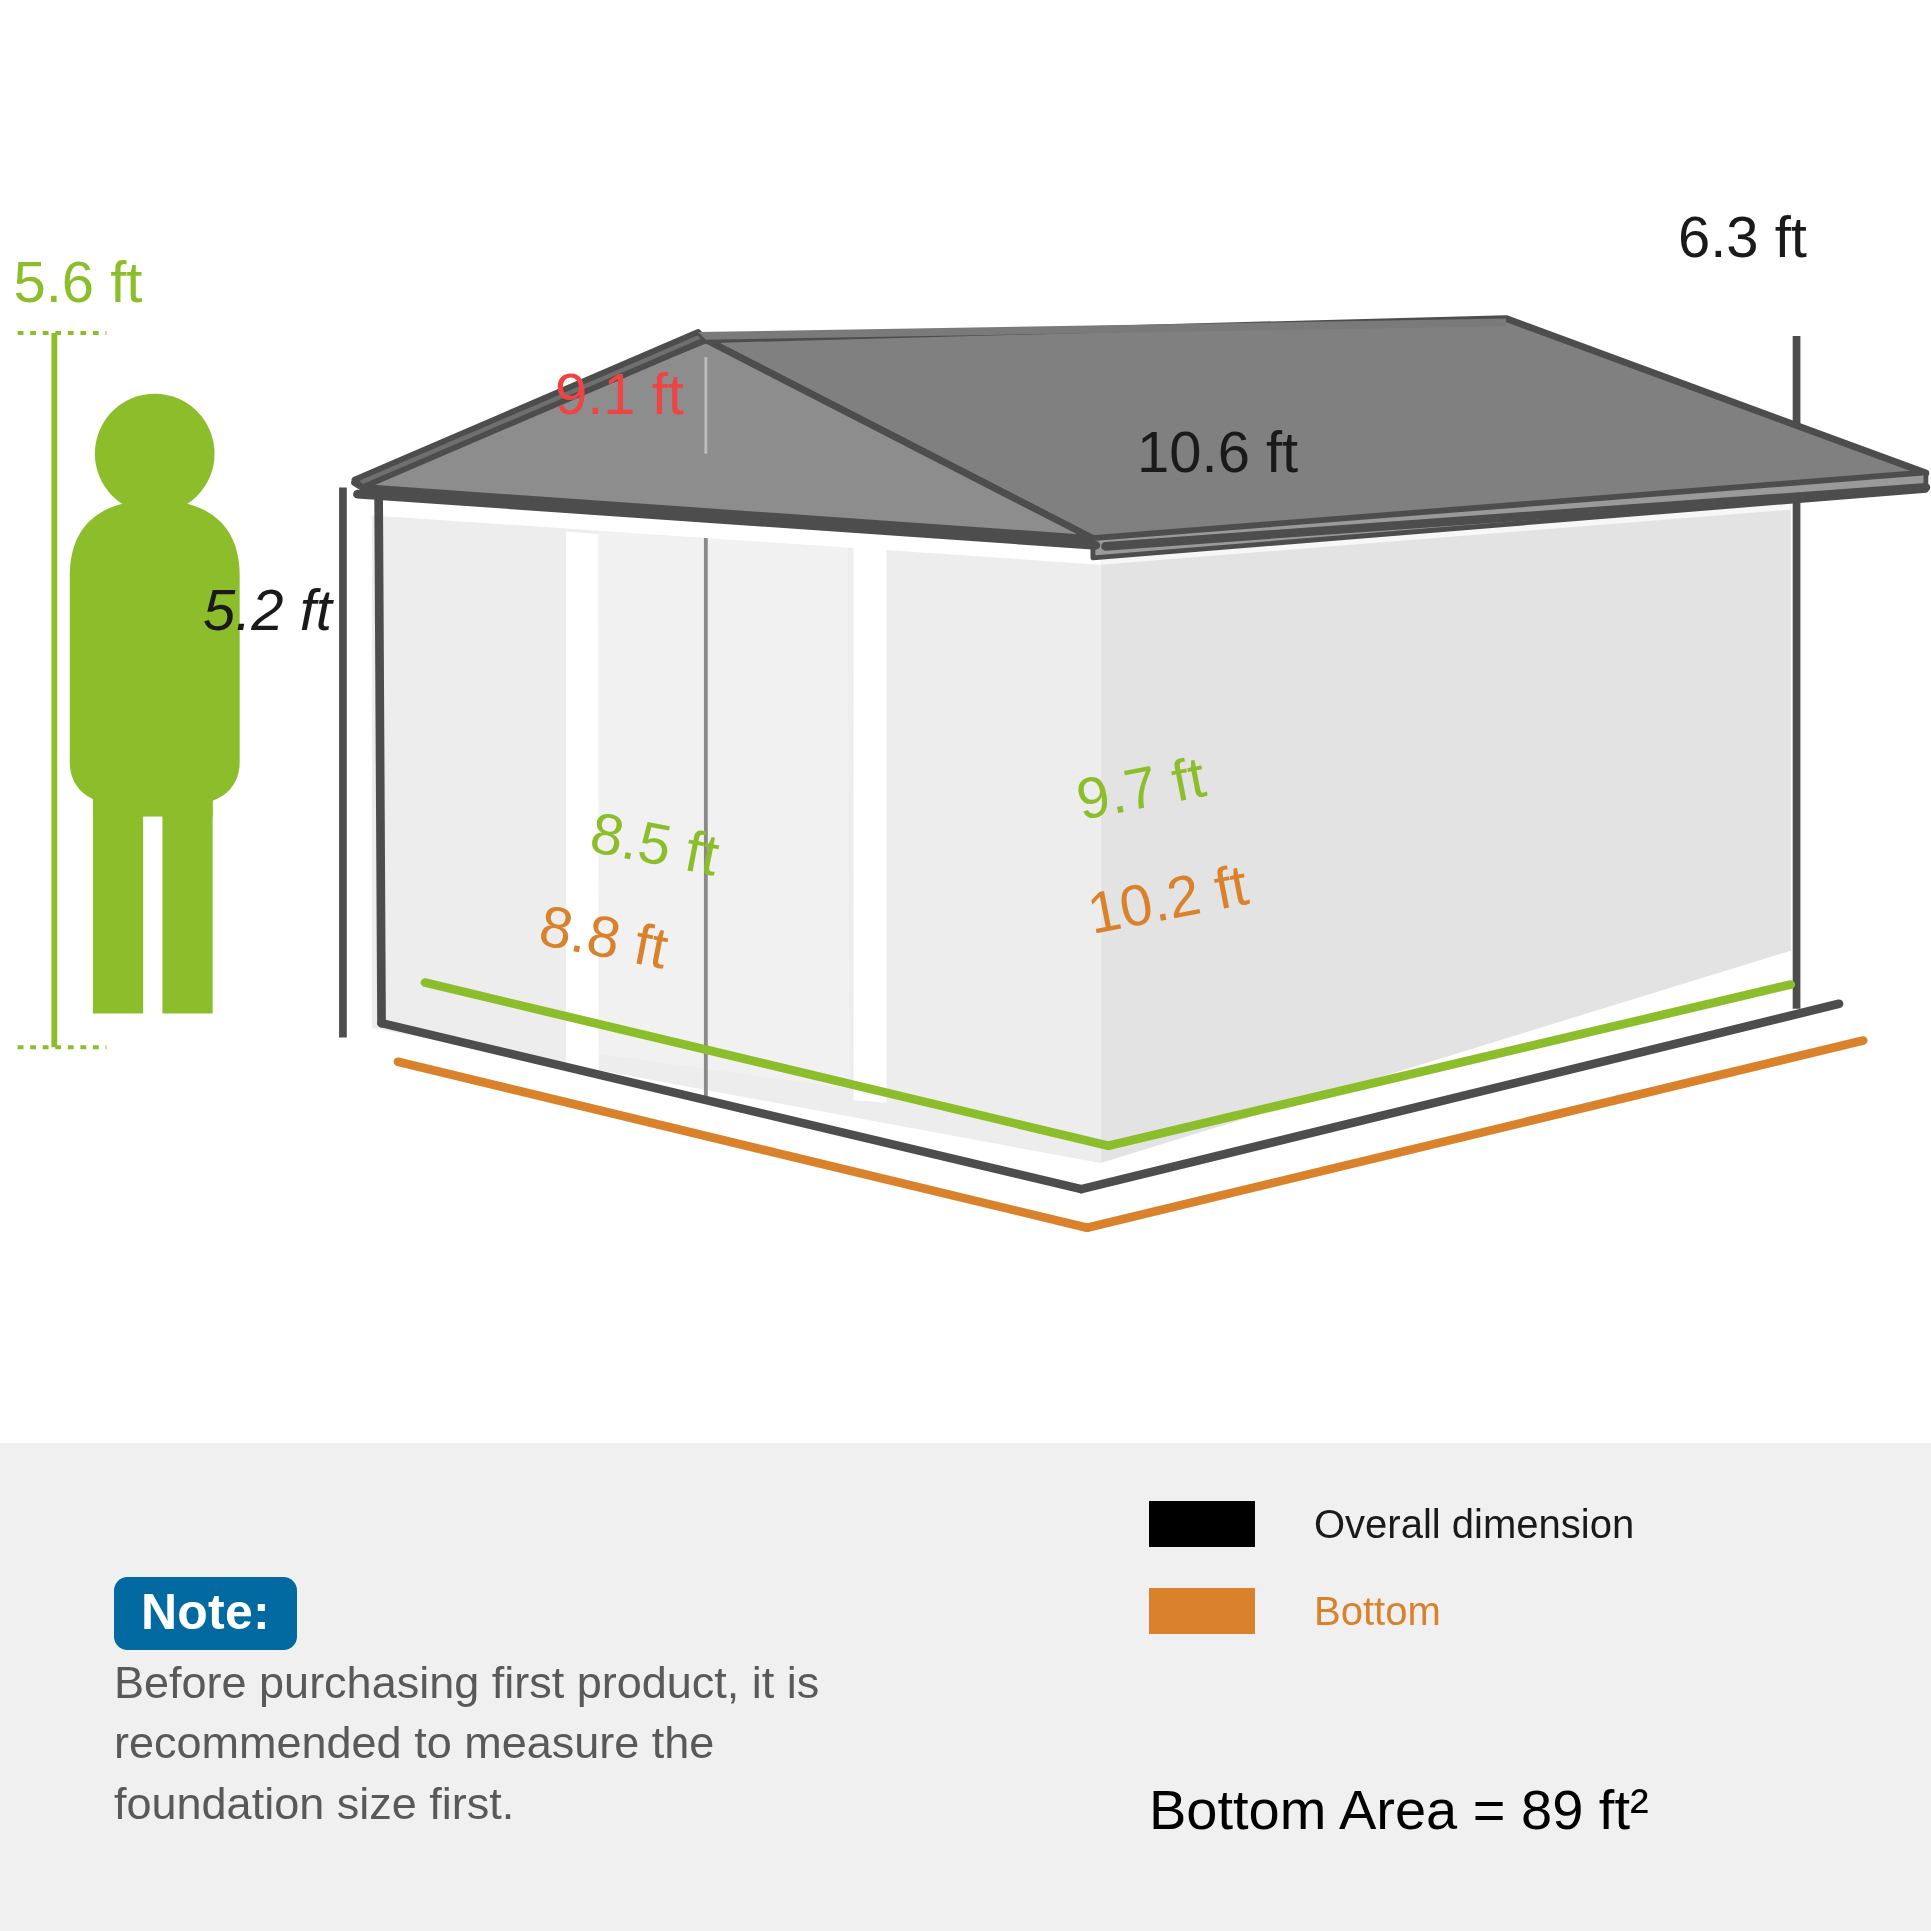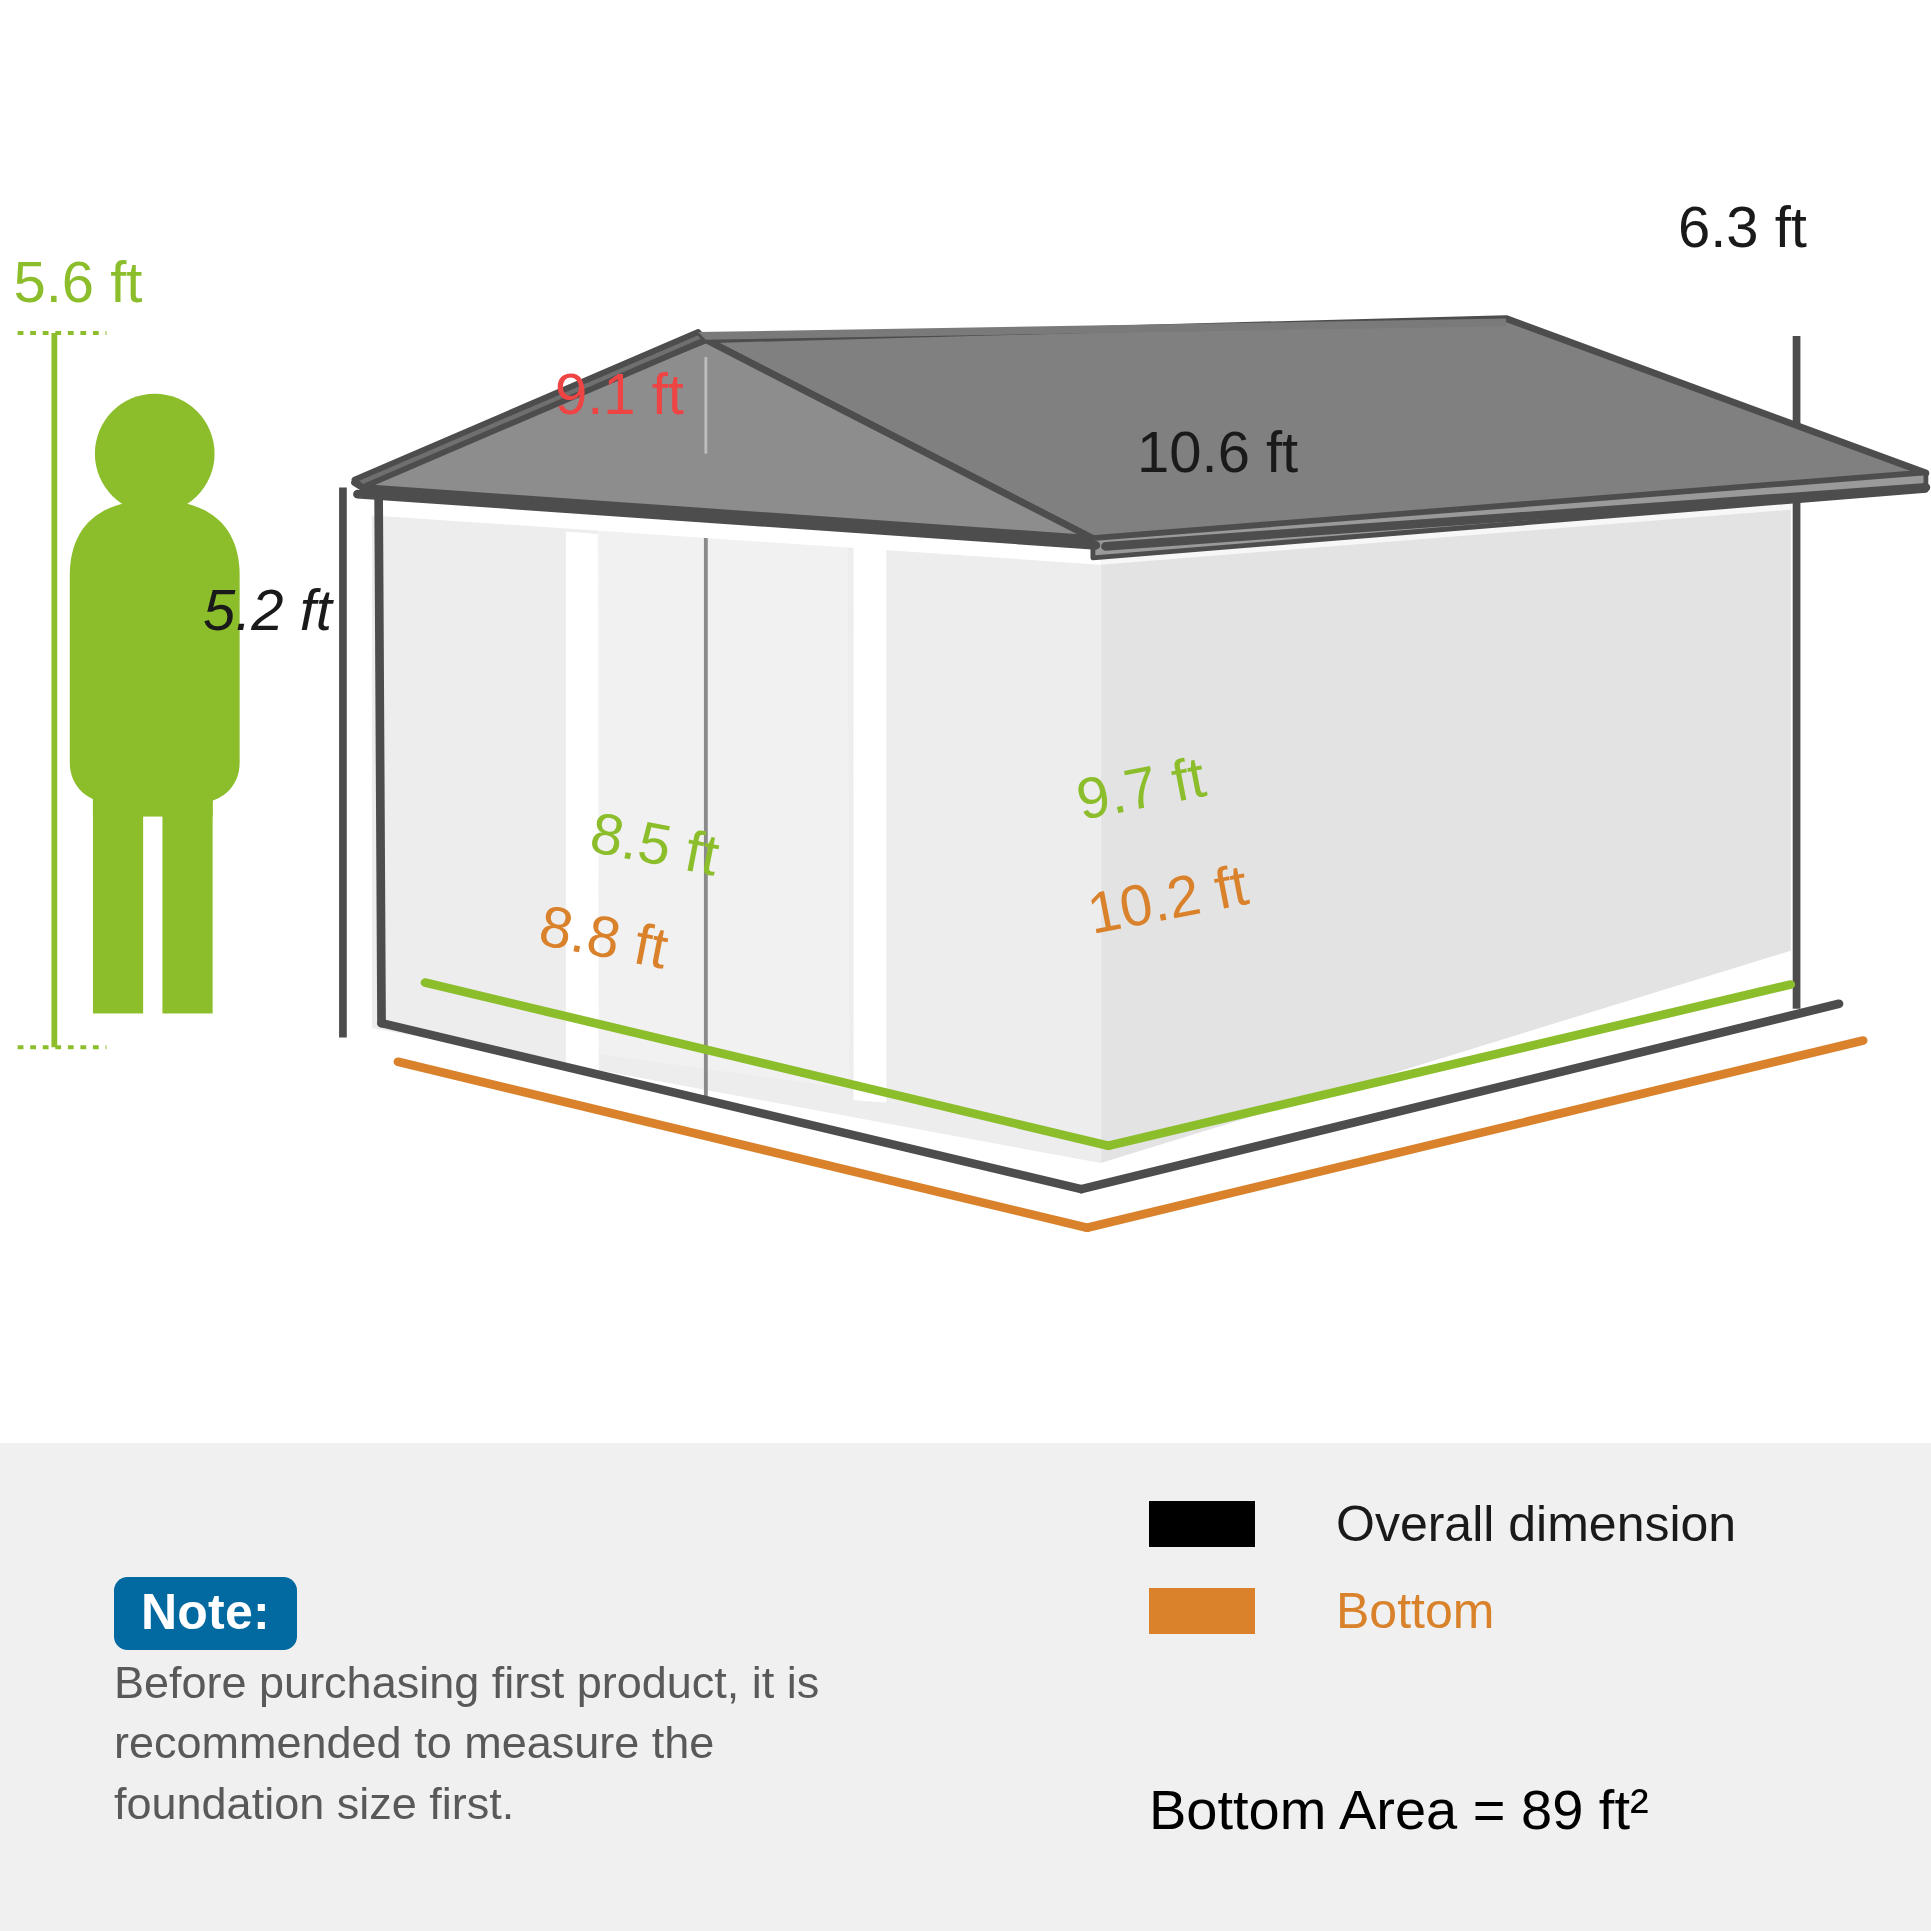--- a/index.html
+++ b/index.html
@@ -29,21 +29,21 @@
     letter-spacing:0.2px;line-height:1;margin-top:24px;
   }
   .note-body{
     position:absolute;left:114px;top:1653px;width:734px;
     color:#595959;font-size:45px;line-height:1.34;font-weight:400;
   }
 
   .legend{position:absolute;left:1149px;top:1492px;}
   .legend-row{display:flex;align-items:center;height:64px;margin-bottom:23px;}
   .swatch{width:106px;height:46px;flex:0 0 auto;}
-  .legend-label{margin-left:81px;font-size:50px;line-height:1;white-space:nowrap;}
+  .legend-label{margin-left:59px;font-size:40px;line-height:1;white-space:nowrap;}
 
   .area-total{
     position:absolute;left:1149px;top:1777px;
     font-size:56px;color:#000000;white-space:nowrap;
   }
 
   
   .dim{position:absolute;white-space:nowrap;line-height:1;}
 </style>
 </head>
@@ -138,21 +138,21 @@
       </g>
 
       <line x1="731" y1="370" x2="731" y2="470" stroke="#bdbdbd" stroke-width="3"></line>
 
     </svg>
 
     <div class="dim" style="left:13.5px;top:253px;font-size:58px;color:#8cbe2c;">5.6 ft</div>
 
     <div class="dim" style="left:203px;top:581px;font-size:58px;color:#1a1a1a;font-style:italic;">5.2 ft</div>
 
-    <div class="dim" style="left:1678px;top:198px;font-size:58px;color:#1a1a1a;">6.3 ft</div>
+    <div class="dim" style="left:1678px;top:208px;font-size:58px;color:#1a1a1a;">6.3 ft</div>
 
     <div class="dim" style="left:555px;top:365px;font-size:58px;color:#ef4444;">9.1 ft</div>
 
     <div class="dim" style="left:1137px;top:423px;font-size:58px;color:#1a1a1a;">10.6 ft</div>
 
     <div class="dim" style="left:597px;top:803px;font-size:58px;color:#8cbe2c;transform:rotate(11deg);transform-origin:left top;">8.5 ft</div>
 
     <div class="dim" style="left:1072px;top:772px;font-size:58px;color:#8cbe2c;transform:rotate(-11deg);transform-origin:left top;">9.7 ft</div>
 
     <div class="dim" style="left:546px;top:896px;font-size:58px;color:#d9822b;transform:rotate(11deg);transform-origin:left top;">8.8 ft</div>

